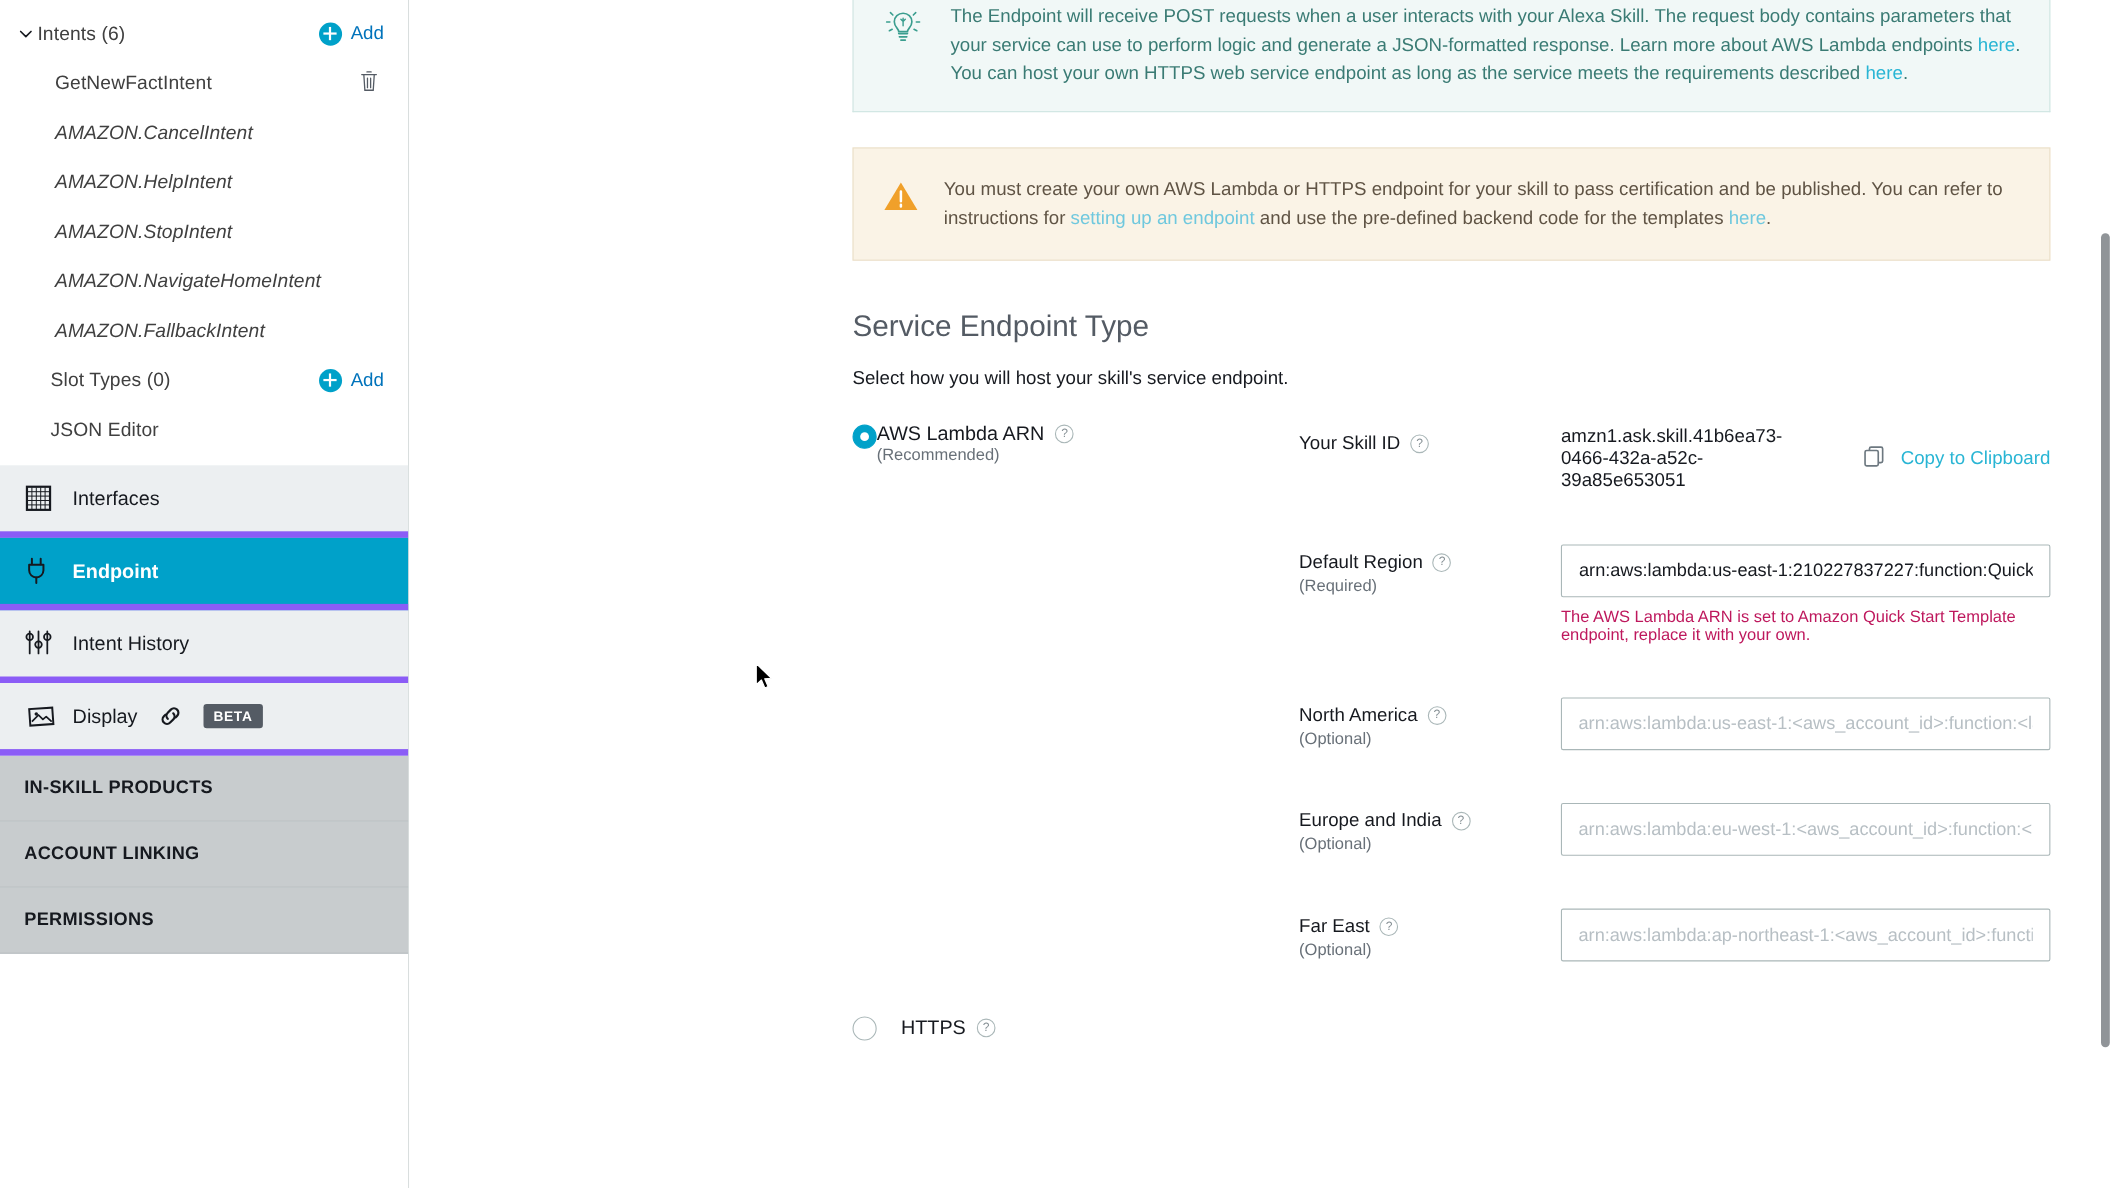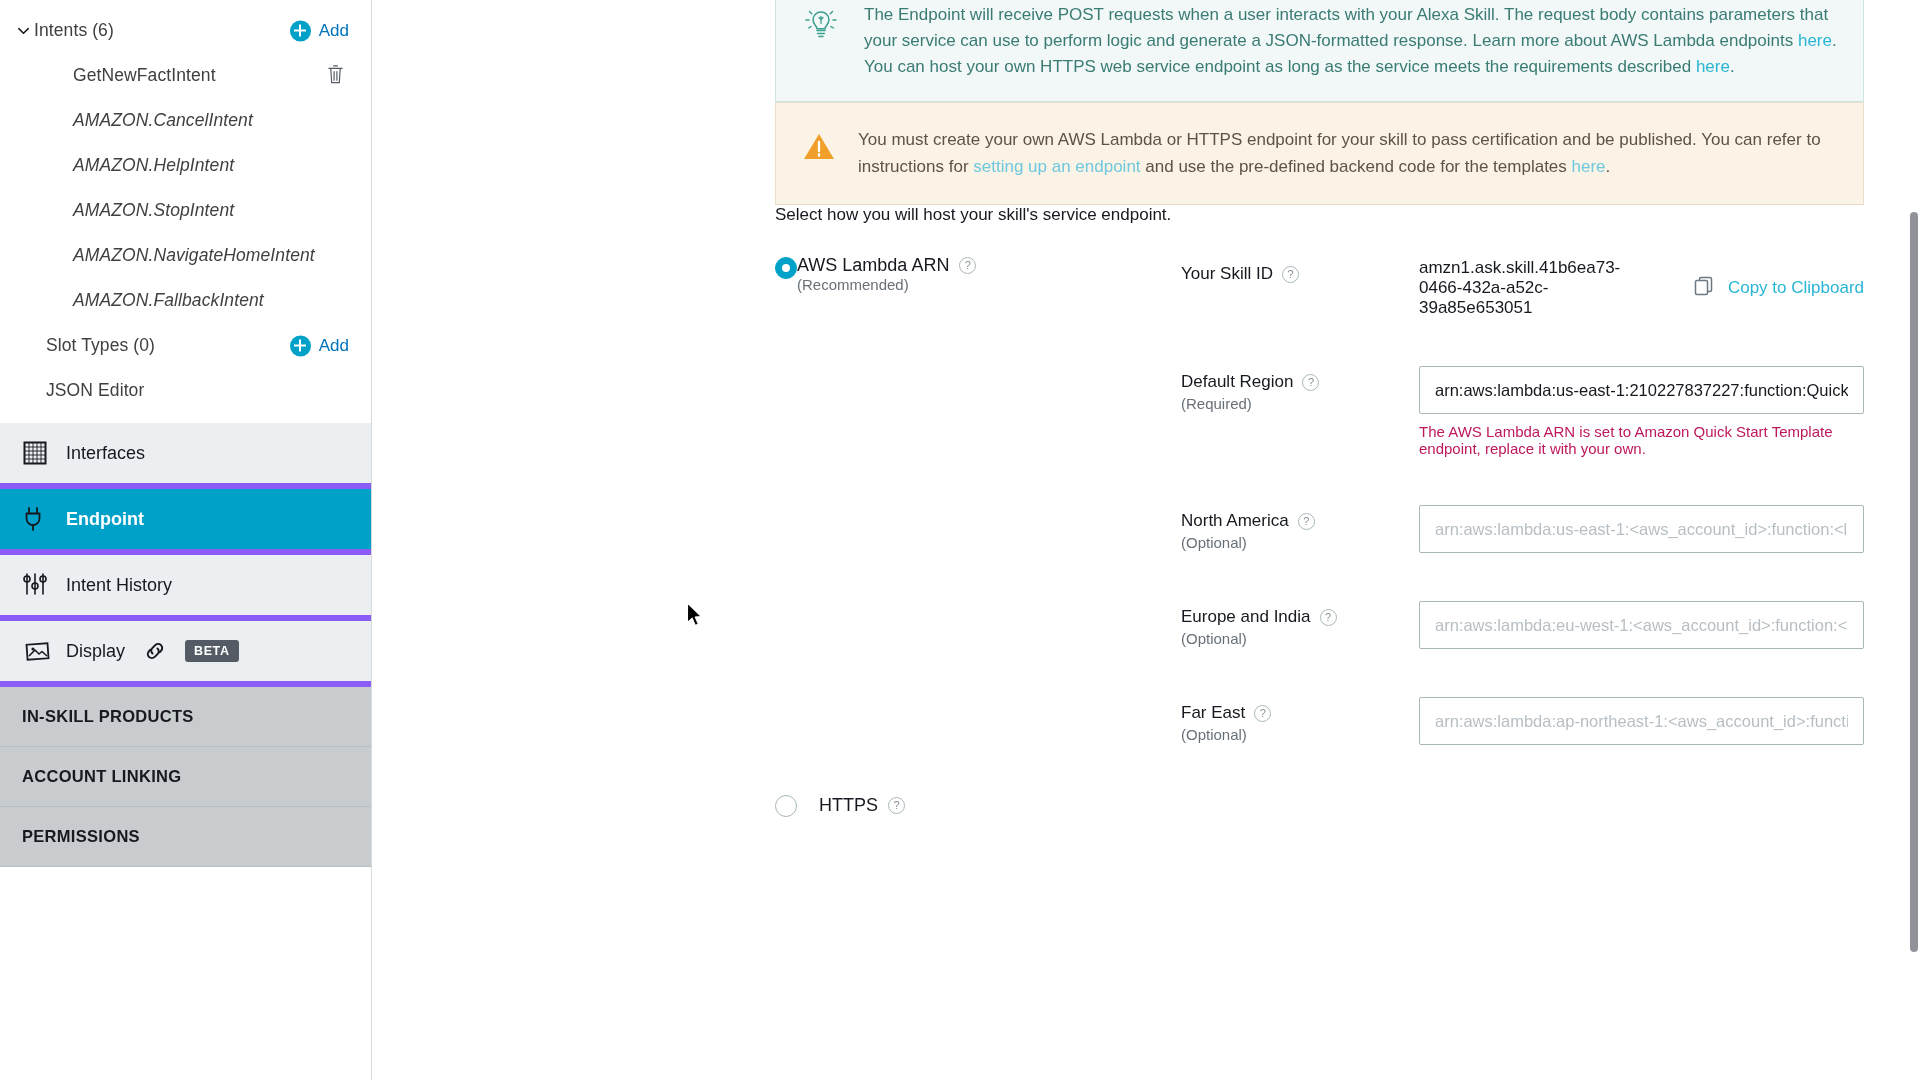--- a/index.html
+++ b/index.html
@@ -26,21 +26,21 @@
   }
   .caret {
     width: 22px; height: 22px; display: flex;
     align-items: center; justify-content: center;
     flex: 0 0 22px; color: #16191f;
   }
   .caret svg { display:block; }
   .tree-label {
     font-size: 17.5px; color: #404040; letter-spacing: 0.1px;
   }
-  .tree-label.indent1 { margin-left: 61px; }
+  .tree-label.indent1 { margin-left: 38px; }
   .tree-label.indent2 { margin-left: 14px; }
   .tree-label.italic { font-style: italic; }
   .add-btn {
     position: absolute; right: 22px; top: 50%;
     transform: translateY(-50%);
     display: flex; align-items: center; gap: 8px;
     color: #0073bb; font-size: 17px; padding-left: 40px;
   }
   .plus-circle {
     width: 21px; height: 21px; border-radius: 50%;
@@ -112,20 +112,21 @@
   .banner-text {
     font-size: 17px; line-height: 1.52; color: #3a7b74;
   }
   .banner-text a, .banner-text .lnk { color: #29b5d4; text-decoration: none; }
 
   .banner-warn {
     background: #faf3e6;
     border: 1px solid #eadfc8;
     padding: 24px 26px;
     display: flex; gap: 20px;
+    margin-top: 32px;
   }
   .warn-ico { flex: 0 0 36px; padding-top: 3px; }
   .warn-text { font-size: 17px; line-height: 1.55; color: #5f5344; }
   .warn-text .lnk { color: #6fc8de; text-decoration: none; }
 
   .sect-title {
     font-size: 27px; color: #545b64; font-weight: 400;
     margin-top: 44px; margin-bottom: 22px;
   }
   .sect-sub { font-size: 17px; color: #16191f; margin-bottom: 30px; }
@@ -352,20 +353,21 @@
           <svg width="34" height="32" viewBox="0 0 34 32">
             <path d="M17 4L32 29H2z" fill="#f0a02a"></path>
             <path d="M17 12v9M17 24.2v1.6" stroke="#fff" stroke-width="2.3" stroke-linecap="round"></path>
           </svg>
         </span>
         <div class="warn-text">
           <span>You must create your own AWS Lambda or HTTPS endpoint for your skill to pass certification and be published. You can refer to instructions for </span><span class="lnk">setting up an endpoint</span><span> and use the pre-defined backend code for the templates </span><span class="lnk">here</span><span>.</span>
         </div>
       </div>
 
+      <h2 class="sect-title">Service Endpoint Type</h2>
       <div class="sect-sub">Select how you will host your skill's service endpoint.</div>
 
       <div class="radio-row">
         <span class="radio checked"></span>
         <span class="radio-lbl">
           <span class="radio-title">
             <span>AWS Lambda ARN</span>
             <span class="help-ico">?</span>
           </span>
           <span class="radio-note">(Recommended)</span>

